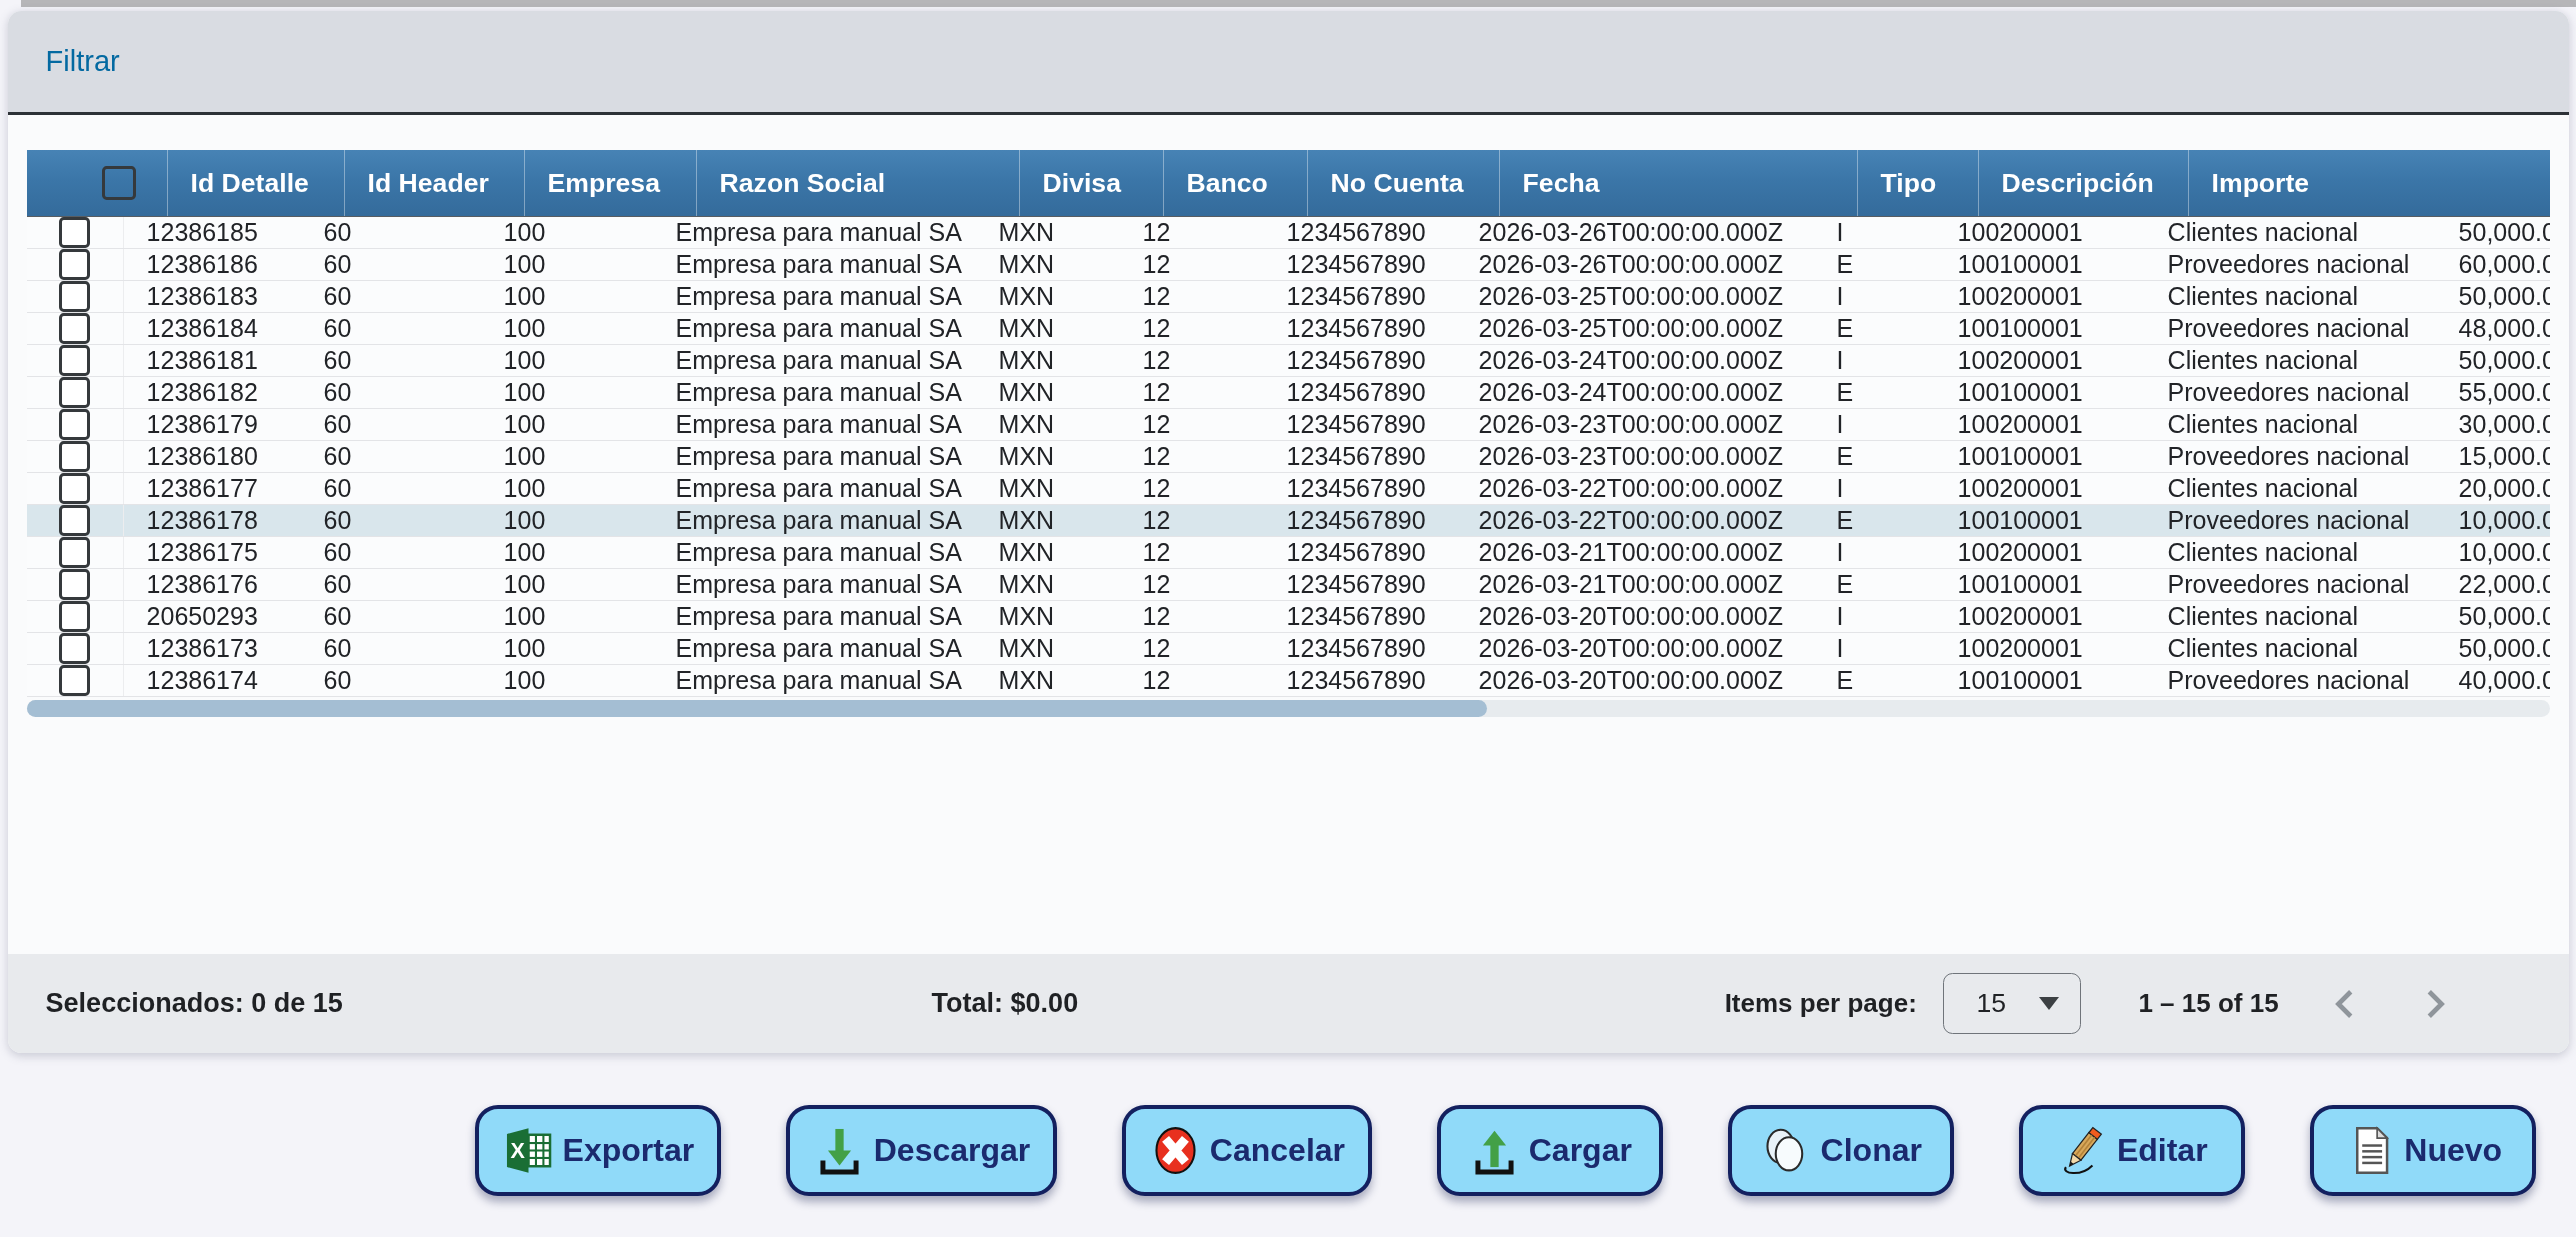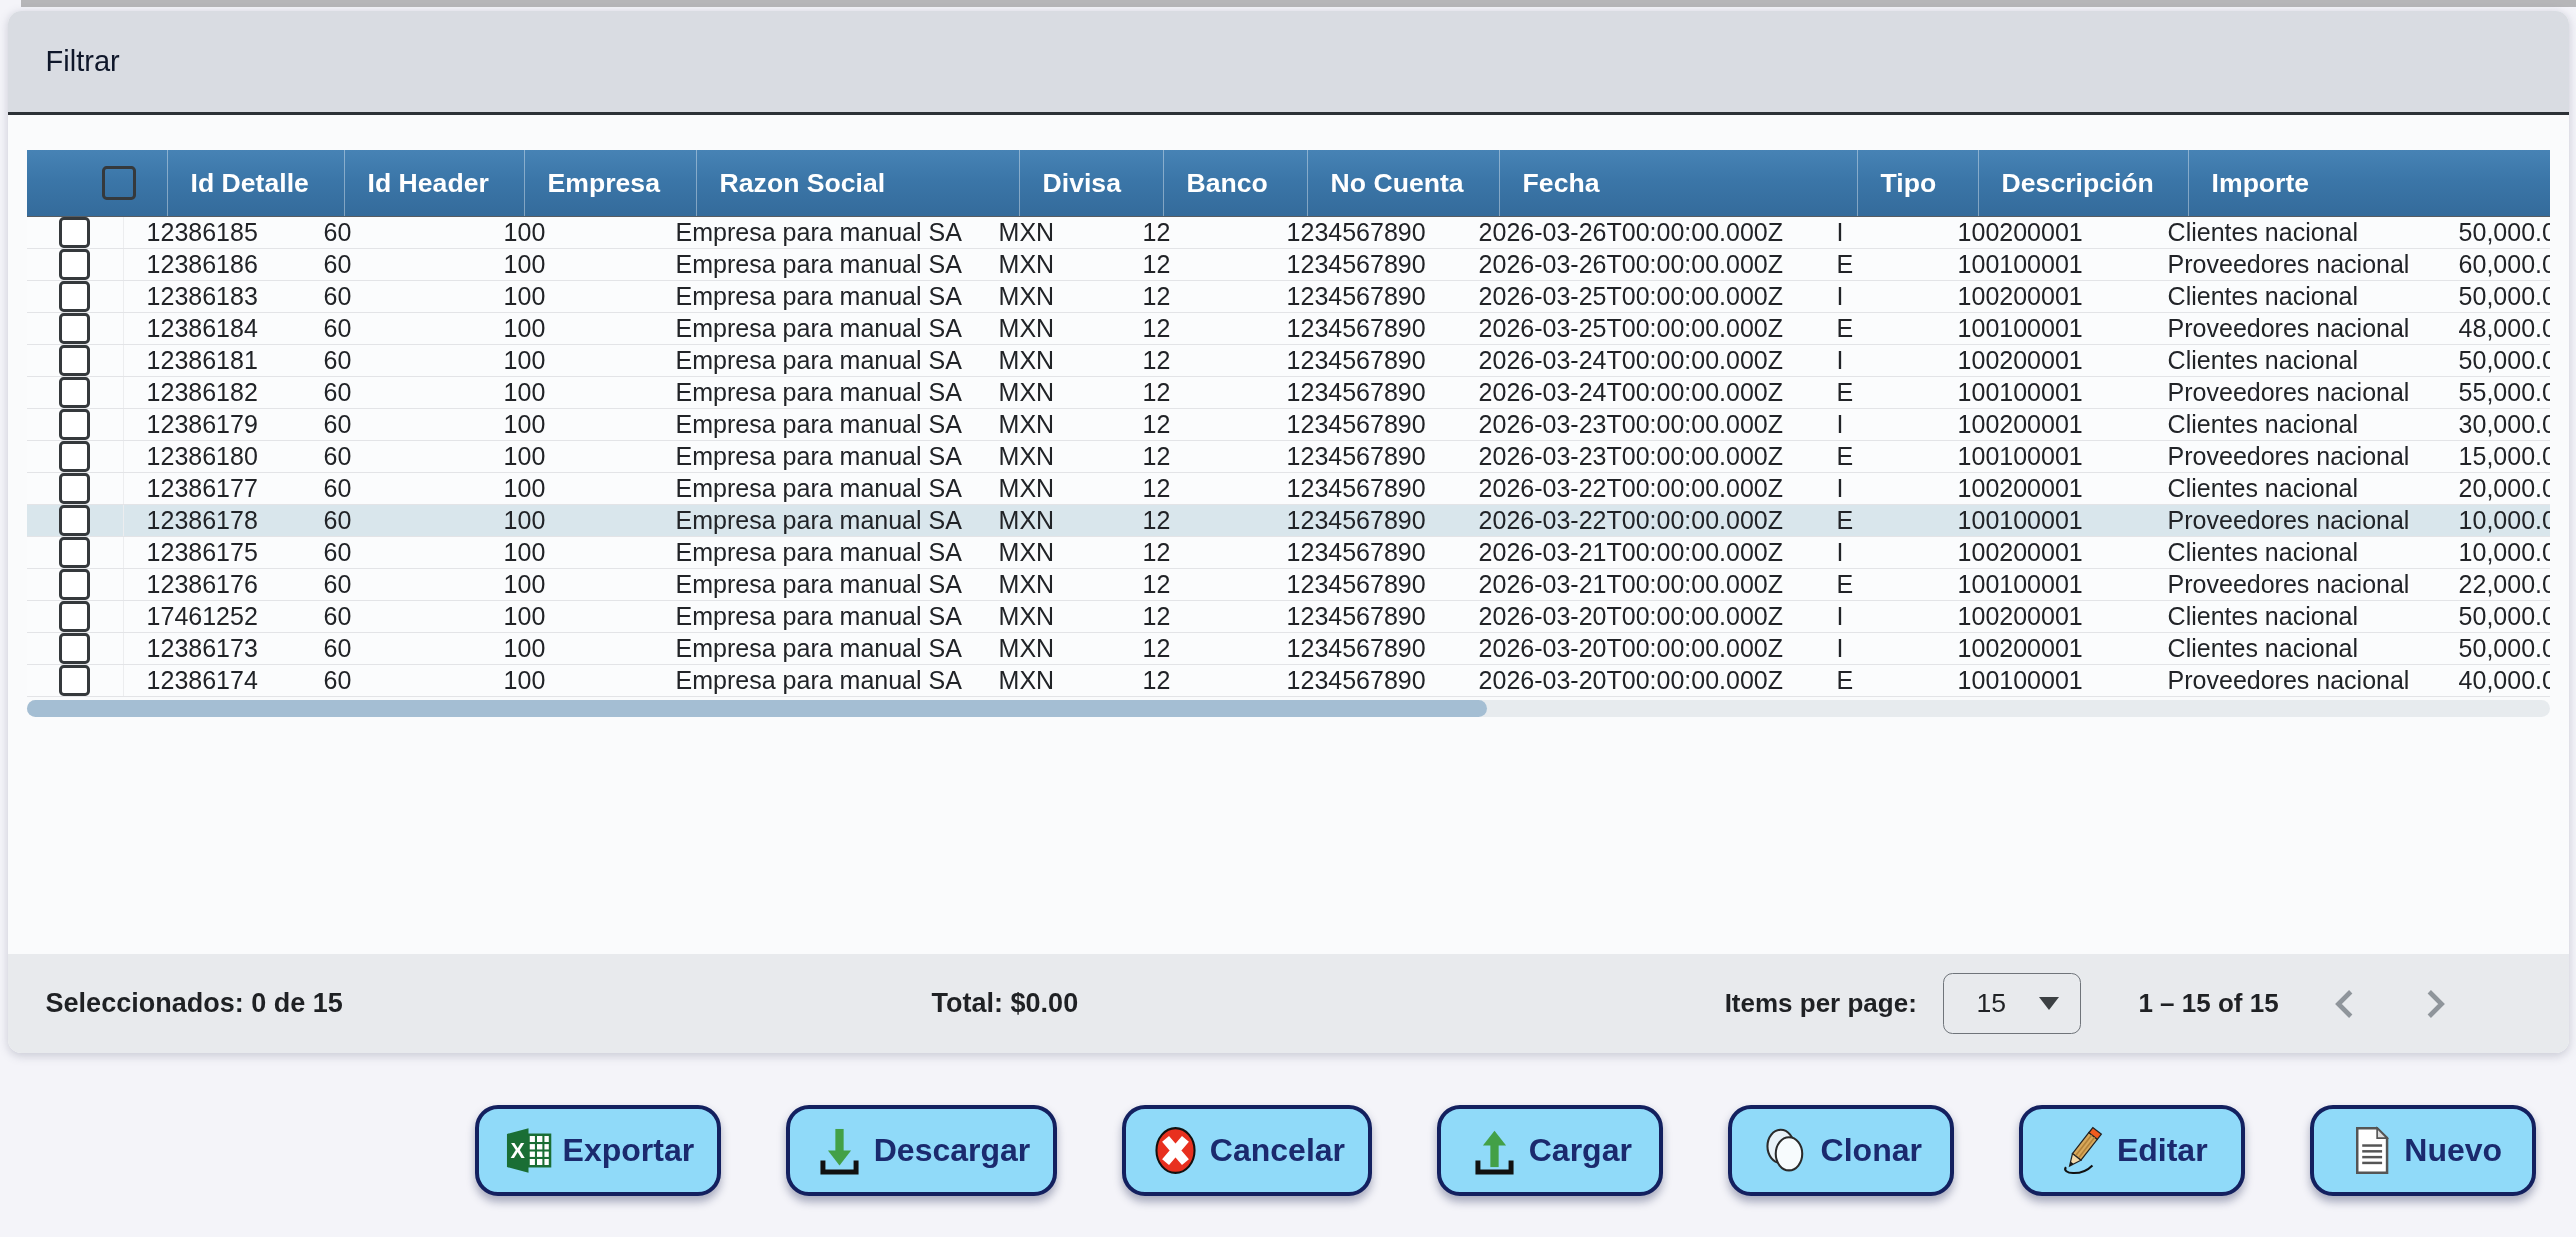--- a/index.html
+++ b/index.html
@@ -16,21 +16,21 @@
   .card{
     position:absolute;left:7.6px;top:11.4px;width:2561px;height:1042px;
     background:#fafbfc;border-radius:13.3px;
     box-shadow:0 2.8px 9.5px rgba(90,95,120,.28);
   }
   .filter-panel{
     height:104px;background:#d9dce2;border-radius:13.3px 13.3px 0 0;
     border-bottom:3.8px solid #2d3237;
     display:flex;align-items:center;padding-left:38px;box-sizing:border-box;
   }
-  .filter-title{font-size:29px;color:#0f172a;}
+  .filter-title{font-size:29px;color:#0369a1;}
 
   
   .table-wrap{margin:35px 0 0 19px;width:2523px;overflow:hidden;background:#fbfcfd;}
   .grid-row{
     display:grid;
     grid-template-columns:97px 177px 180px 172px 323px 144px 144px 192px 358px 121px 210px 291px 113px;
     align-items:center;
   }
   .thead{
     height:66px;color:#ffffff;font-weight:bold;font-size:26.6px;
@@ -326,21 +326,21 @@
           <div class="td">2026-03-21T00:00:00.000Z</div>
           <div class="td">E</div>
           <div class="td">100100001</div>
           <div class="td">Proveedores nacional</div>
           <div class="td">22,000.00</div>
         </div>
         <div class="grid-row trow">
           <div class="td-check">
             <div class="checkbox"></div>
           </div>
-          <div class="td">17461252</div>
+          <div class="td">20650293</div>
           <div class="td">60</div>
           <div class="td">100</div>
           <div class="td">Empresa para manual SA</div>
           <div class="td">MXN</div>
           <div class="td">12</div>
           <div class="td">1234567890</div>
           <div class="td">2026-03-20T00:00:00.000Z</div>
           <div class="td">I</div>
           <div class="td">100200001</div>
           <div class="td">Clientes nacional</div>

